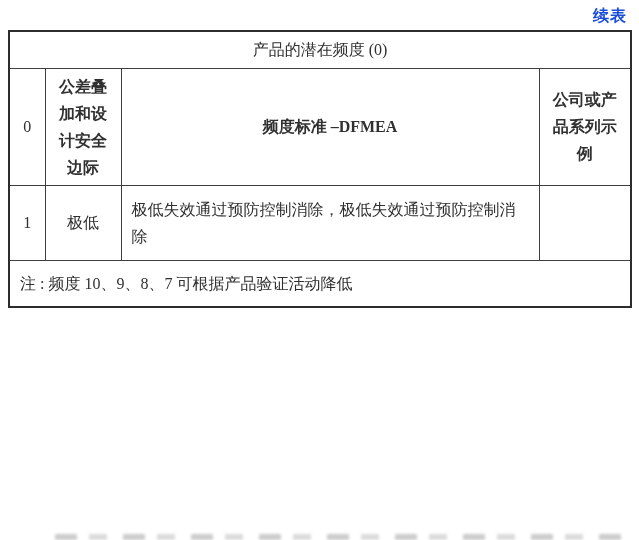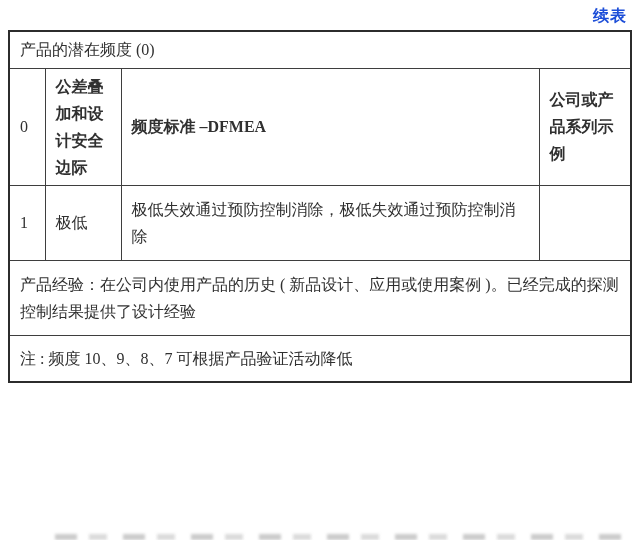--- a/index.html
+++ b/index.html
@@ -34,21 +34,21 @@
     line-height: 27px;
     color: #303030;
   }
   table.fmea td {
     border: 1px solid #3e3e3e;
     padding: 4px 10px;
     vertical-align: middle;
     word-break: break-all;
     overflow-wrap: break-word;
   }
-  td.center { text-align: left; }
+  td.center { text-align: center; }
   td.bold { font-weight: bold; }
   td.narrow-pad { padding: 4px 5px; }
   tr.r-title  { height: 37px; }
   tr.r-note   { height: 70px; }
   tr.r-head   { height: 91px; }
   tr.r-data   { height: 75px; }
   tr.r-exp    { height: 75px; }
   tr.r-prev   { height: 104px; }
   tr.r-foot   { height: 47px; }
   .cut-off-artifact {
@@ -94,23 +94,20 @@
         <td class="center bold narrow-pad">公司或产品系列示例</td>
       </tr>
 
       <tr class="r-data">
         <td class="center narrow-pad">1</td>
         <td class="center narrow-pad">极低</td>
         <td>极低失效通过预防控制消除，极低失效通过预防控制消除</td>
         <td></td>
       </tr>
 
-      <tr class="r-exp">
-        <td colspan="4">产品经验：在公司内使用产品的历史 ( 新品设计、应用或使用案例 )。已经完成的探测控制结果提供了设计经验</td>
-      </tr>
 
 
       <tr class="r-foot">
         <td colspan="4">注 : 频度 10、9、8、7 可根据产品验证活动降低</td>
       </tr>
     </tbody>
   </table>
 
   <div class="cut-off-artifact"></div>
 

